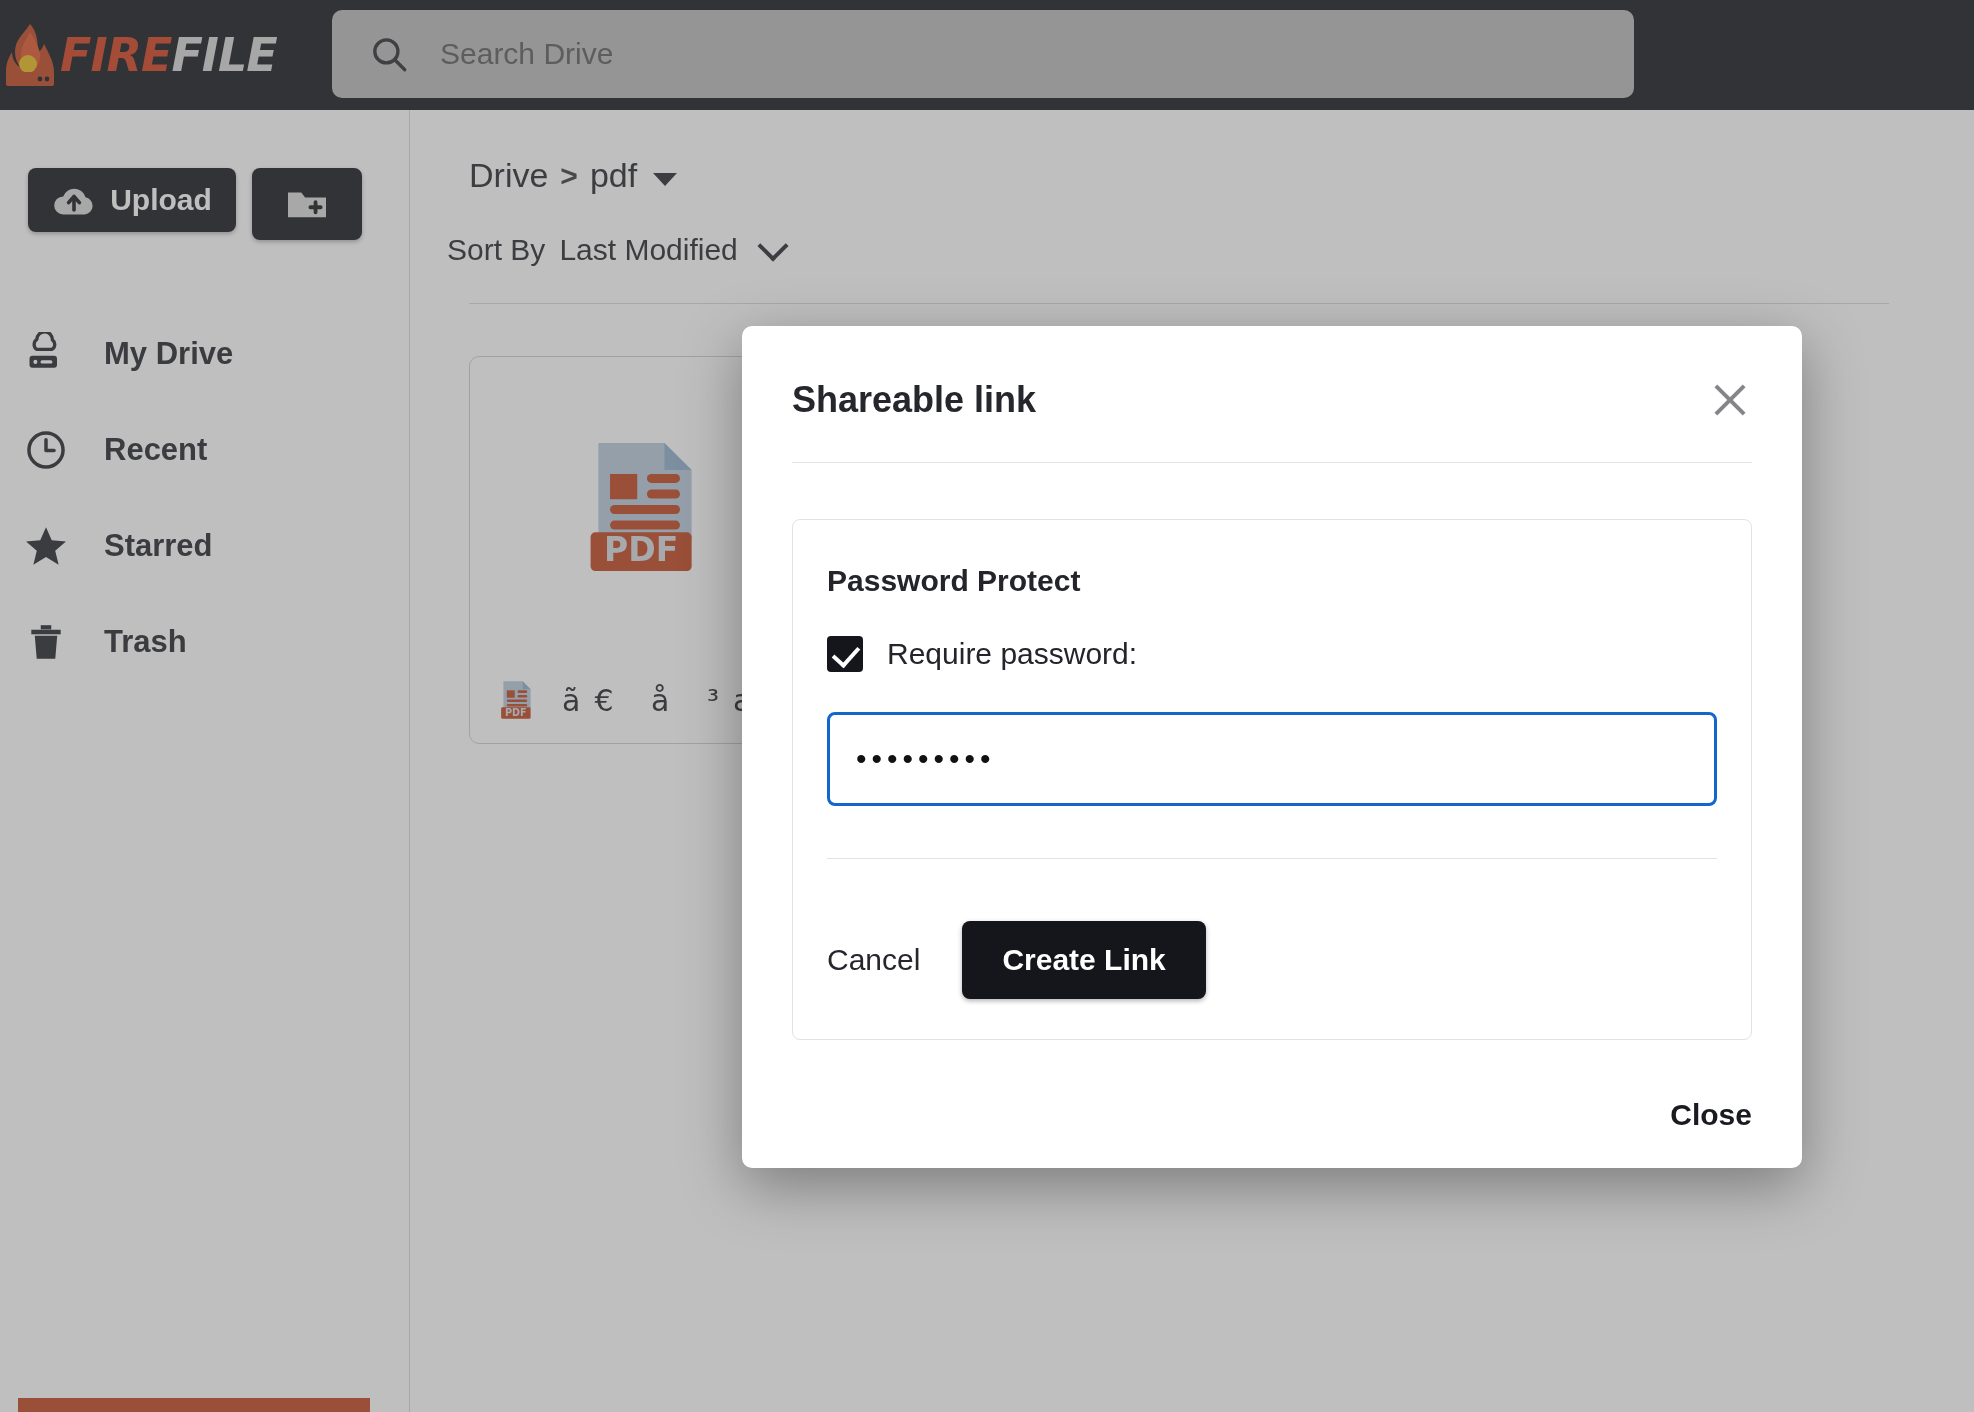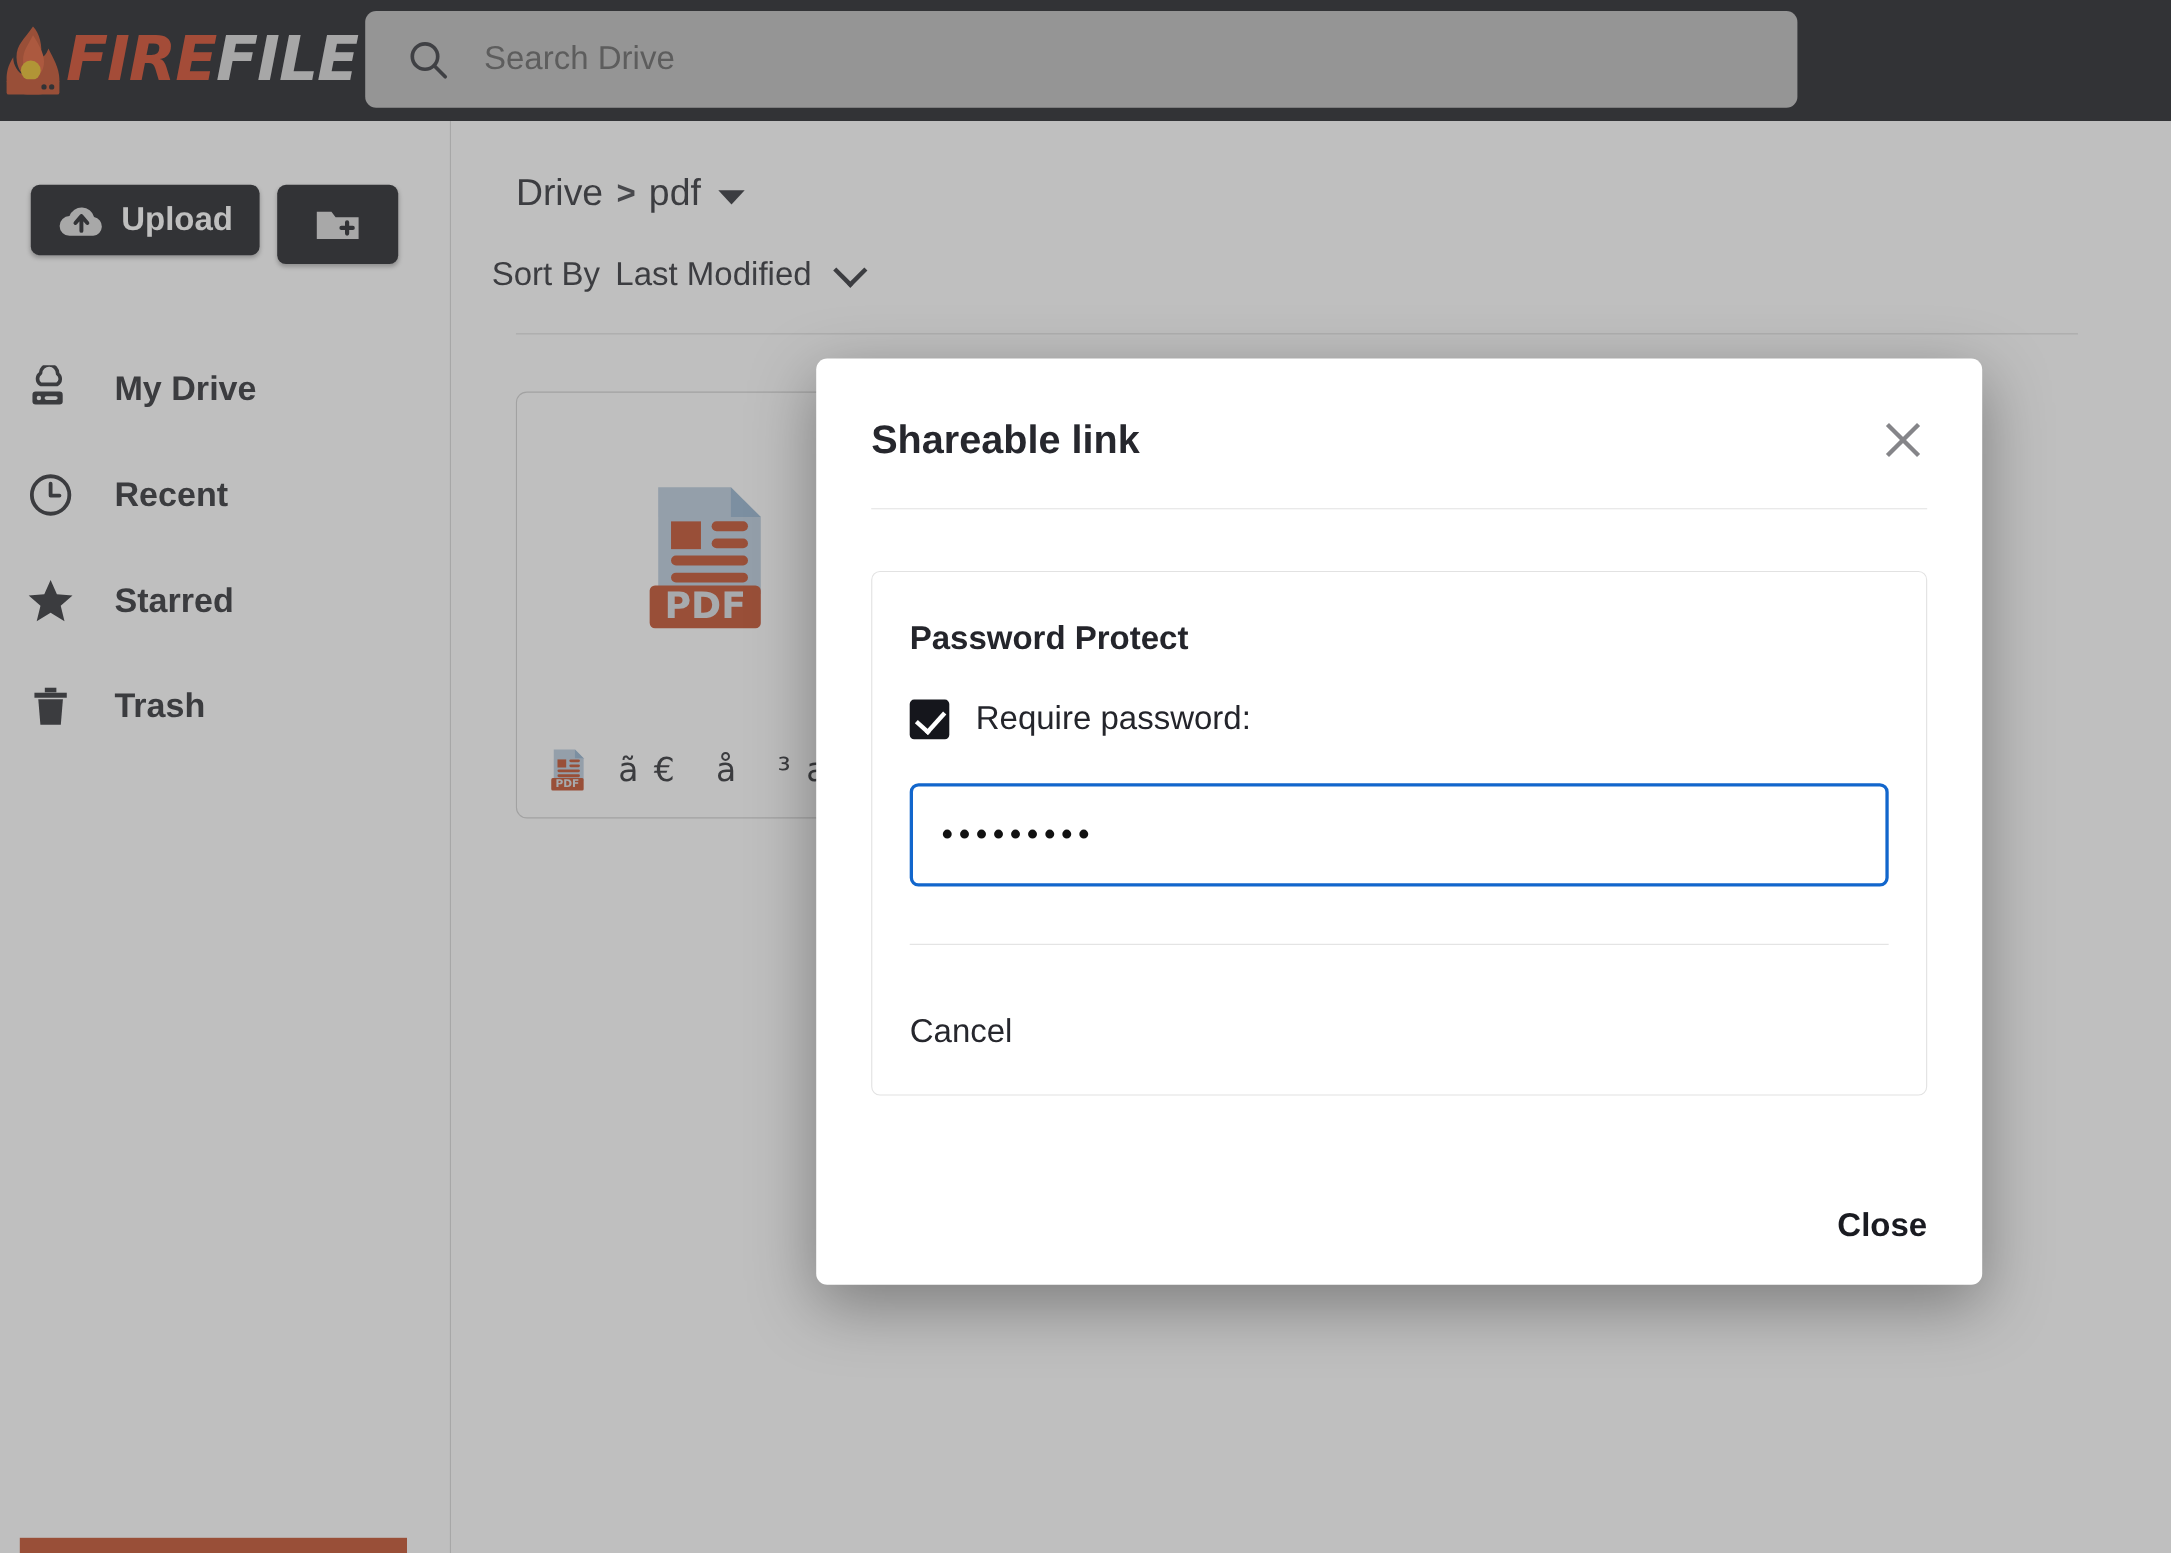--- a/index.html
+++ b/index.html
@@ -31,21 +31,21 @@
   .logo {
     display: flex;
     align-items: center;
     gap: 4px;
     margin-left: 4px;
     width: 300px;
     height: 86px;
   }
   .logo-flame { width: 52px; height: 66px; flex: 0 0 auto; }
   .logo-text {
-    font-size: 56px;
+    font-size: 46px;
     font-weight: 800;
     font-style: italic;
     letter-spacing: -1px;
     line-height: 1;
     font-family: "DejaVu Sans", sans-serif;
   }
   .logo-fire { color: #d2401e; }
   .logo-file { color: #d8d8d8; }
 
   .searchbox {
@@ -506,20 +506,21 @@
       </div>
 
       <div class="password-field">
         <span>•••••••••</span>
       </div>
 
       <div class="panel-rule"></div>
 
       <div class="panel-actions">
         <button class="btn-cancel">Cancel</button>
+        <button class="btn-create">Create Link</button>
       </div>
     </div>
 
     <div class="dialog-foot">
       <button class="btn-close-foot">Close</button>
     </div>
   </div>
 </div>
 
 </body></html>

